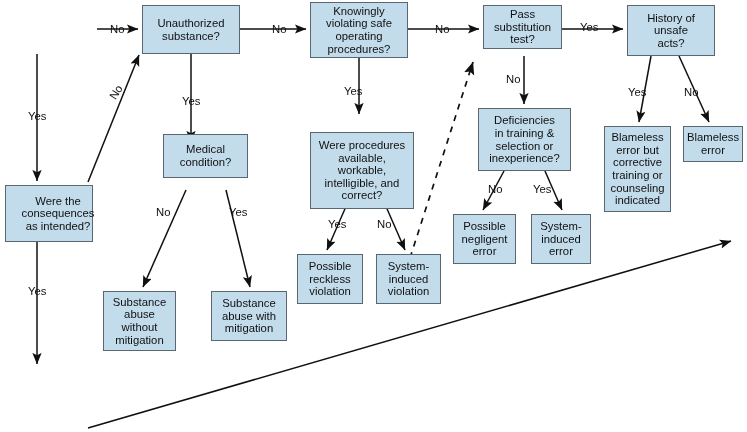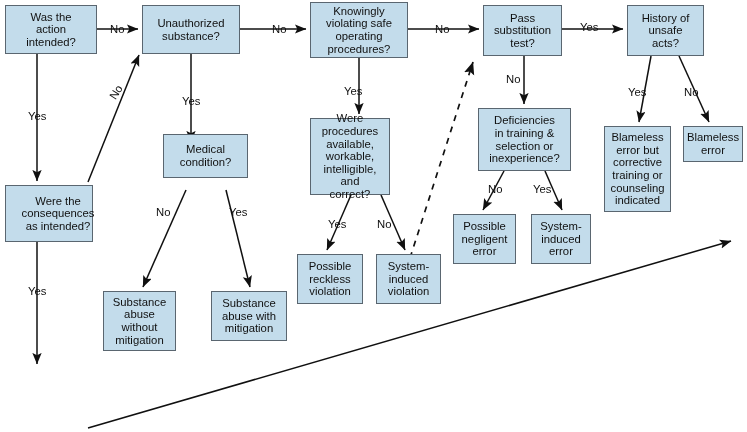--- a/index.html
+++ b/index.html
@@ -111,41 +111,38 @@
       <path d="M679,56 L709,122"></path>
 
       <path d="M88,428 L731,241"></path>
     </g>
 
     <g stroke="#101010" stroke-width="1.7" fill="none" stroke-dasharray="6,6" marker-end="url(#ah)">
       <path d="M410,258 L473,62"></path>
     </g>
   </svg>
 
-  <div class="node" style="left:5px;  top:5px;   width:92px;  height:49px;">Was the
-action
-intended?</div>
   <div class="node" style="left:142px;top:5px;   width:98px;  height:49px;">Unauthorized
 substance?</div>
   <div class="node" style="left:310px;top:2px;   width:98px;  height:56px;">Knowingly
 violating safe
 operating
 procedures?</div>
-  <div class="node" style="left:483px;top:5px;   width:79px;  height:51px;">Pass
+  <div class="node" style="left:483px;top:5px;   width:79px;  height:44px;">Pass
 substitution
 test?</div>
-  <div class="node" style="left:627px;top:5px;   width:77px;  height:51px;">History of
+  <div class="node" style="left:627px;top:5px;   width:88px;  height:51px;">History of
 unsafe
 acts?</div>
   <div class="node" style="left:163px;top:134px; width:85px;  height:44px;">Medical
 condition?</div>
   <div class="node" style="left:5px;  top:185px; width:88px;  height:57px;padding-left:20px;">Were the
 consequences
 as intended?</div>
-  <div class="node" style="left:310px;top:118px; width:80px; height:77px;">Were procedures
+  <div class="node" style="left:310px;top:132px; width:104px; height:77px;">Were procedures
 available,
 workable,
 intelligible, and
 correct?</div>
   <div class="node" style="left:478px;top:108px; width:93px;  height:63px;text-align:center;">Deficiencies
 in training &amp;
 selection or
 inexperience?</div>
   <div class="node" style="left:453px;top:214px; width:63px;  height:50px;">Possible
 negligent

